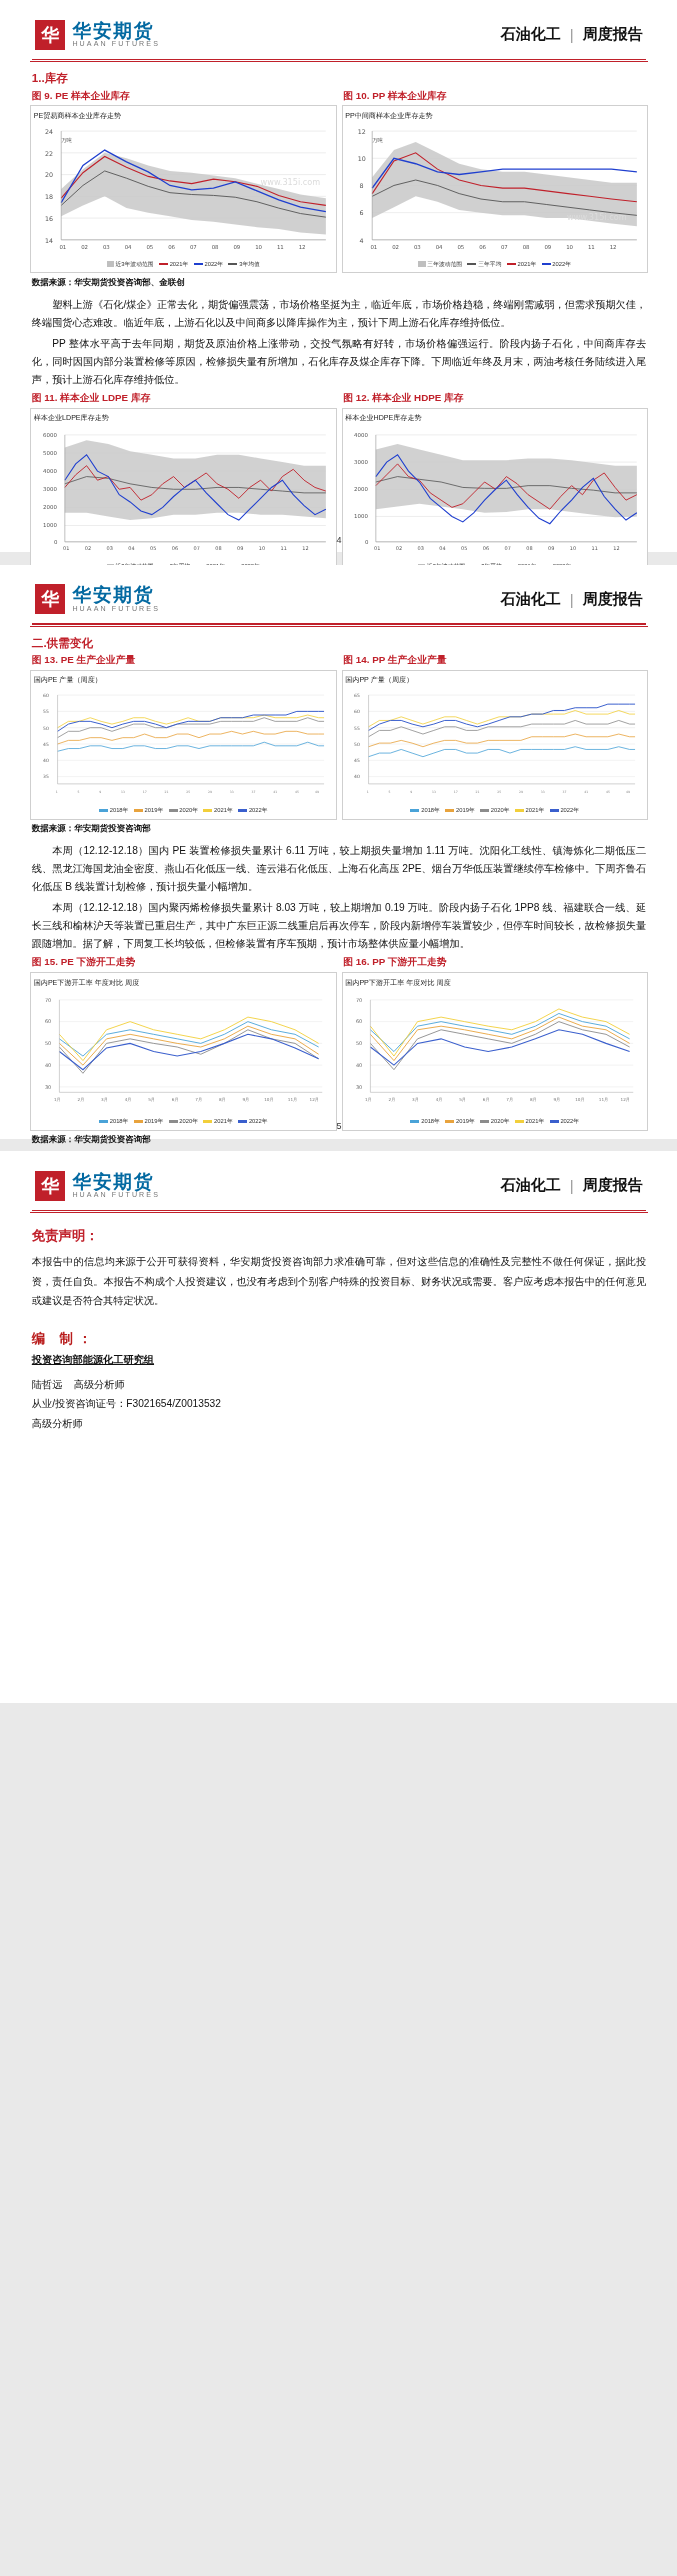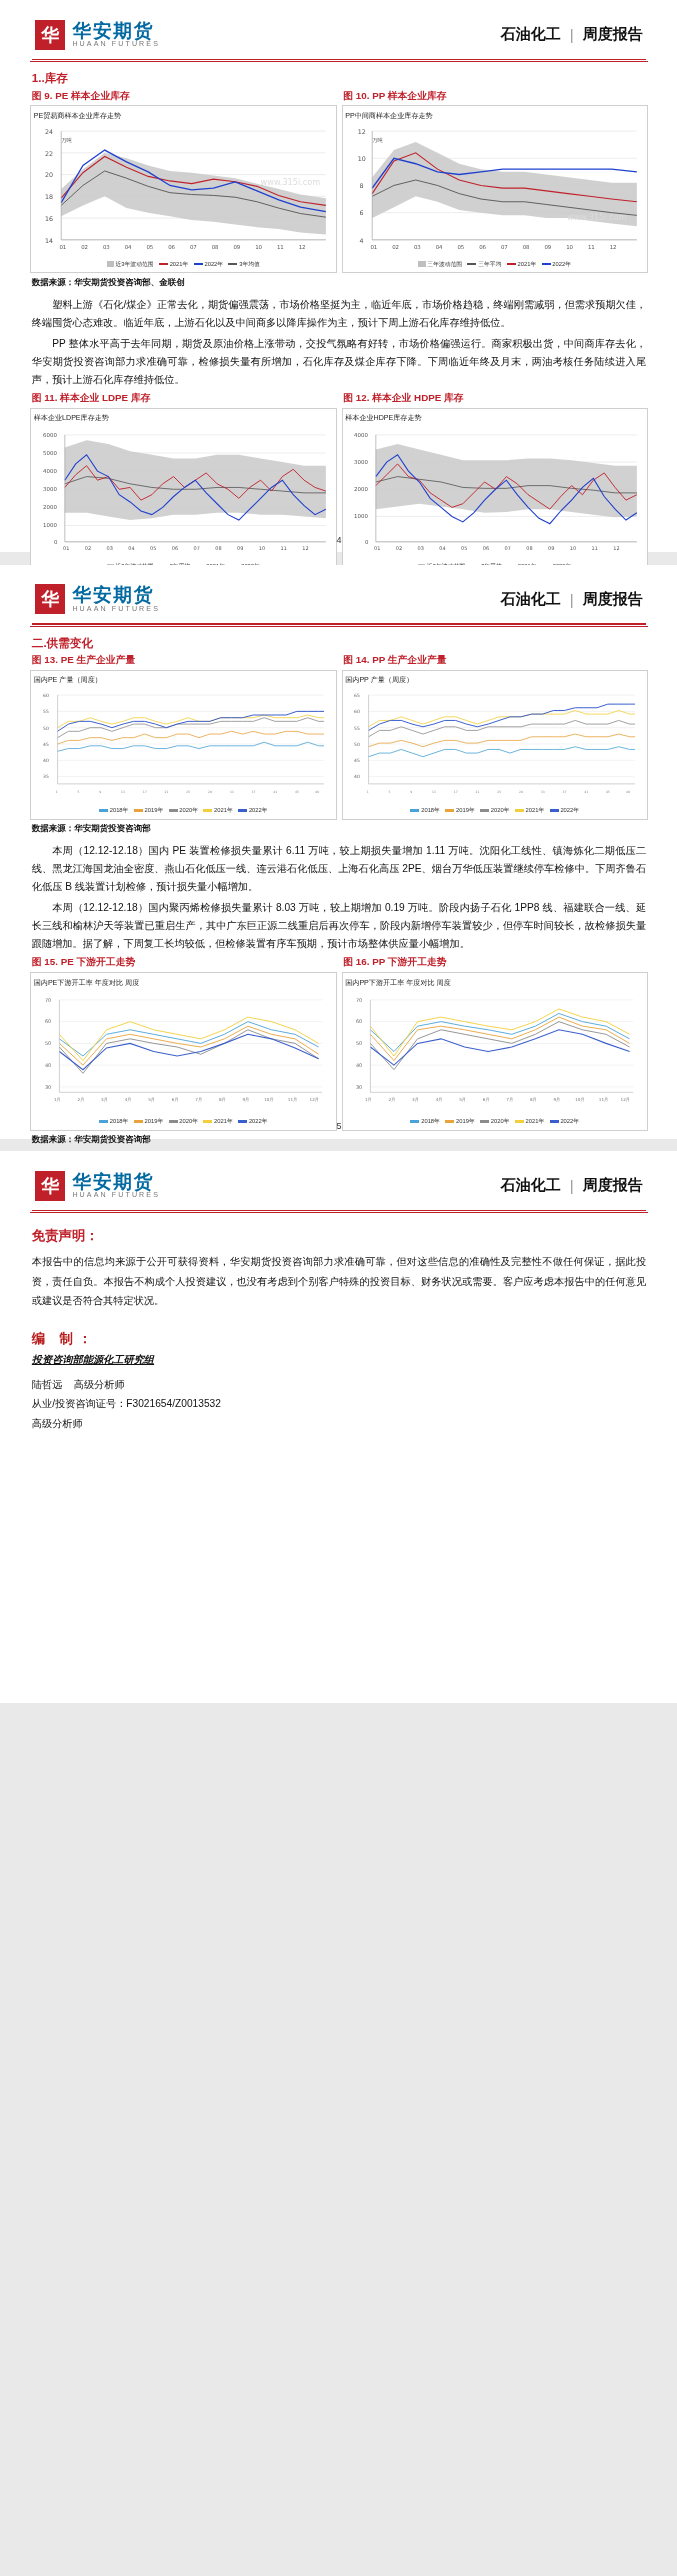--- a/index.html
+++ b/index.html
@@ -143,21 +143,20 @@
     font-size: 10.2px; line-height: 1.9; text-align: justify;
     margin: 3.6px 1.8px; color: #111;
   }
   .compile-title {
     font-size: 13.4px; font-weight: bold; color: #b91c1c;
     margin: 19.6px 0 5.3px 1.8px; letter-spacing: 5.3px;
   }
   .team {
     font-size: 10.2px; font-weight: bold; margin: 5.3px 1.8px 1.8px 1.8px;
     text-decoration: underline;
-    font-style: italic;
   }
   .person-line {
     font-size: 10.2px; line-height: 1.95; margin: 0 1.8px;
   }
   .gap-sm { height: 5.3px; }
 </style>
 </head>
 <body>
 
 <div class="doc">
@@ -289,21 +288,21 @@
             <span class="k"><i class="swatch" style="background:#c0202a"></i>2021年</span>
             <span class="k"><i class="swatch" style="background:#1f3fcf"></i>2022年</span>
           </div>
         </div>
       </div>
     </div>
 
     <div class="note">数据来源：华安期货投资咨询部、金联创</div>
 
     <p class="para">塑料上游《石化/煤企》正常去化，期货偏强震荡，市场价格坚挺为主，临近年底，市场价格趋稳，终端刚需减弱，但需求预期欠佳，终端囤货心态难改。临近年底，上游石化以及中间商多以降库操作为主，预计下周上游石化库存维持低位。</p>
-    <p class="para">PP 整体水平高于去年同期，期货及原油价格上涨带动，交投气氛略有好转，市场价格偏强运行。商家积极出货，中间商库存去化，华安期货投资咨询部力求准确可靠，检修损失量有所增加，石化库存及煤企库存下降。下周临近年终及月末，两油考核任务陆续进入尾声，预计上游石化库存维持低位。</p>
+    <p class="para">PP 整体水平高于去年同期，期货及原油价格上涨带动，交投气氛略有好转，市场价格偏强运行。阶段内扬子石化，中间商库存去化，同时因国内部分装置检修等原因，检修损失量有所增加，石化库存及煤企库存下降。下周临近年终及月末，两油考核任务陆续进入尾声，预计上游石化库存维持低位。</p>
 
     <div class="chart-row">
       <div class="chart-col">
         <div class="fig-title">图 11. 样本企业 LDPE 库存</div>
         <div class="chart-box">
           <div class="chart-inner-title">样本企业LDPE库存走势</div>
           <svg class="chart-svg" viewBox="0 0 330 150">
             <g stroke="#dddddd" stroke-width="0.6">
               <line x1="34" y1="12" x2="322" y2="12"></line>
                 <line x1="34" y1="32" x2="322" y2="32"></line>

